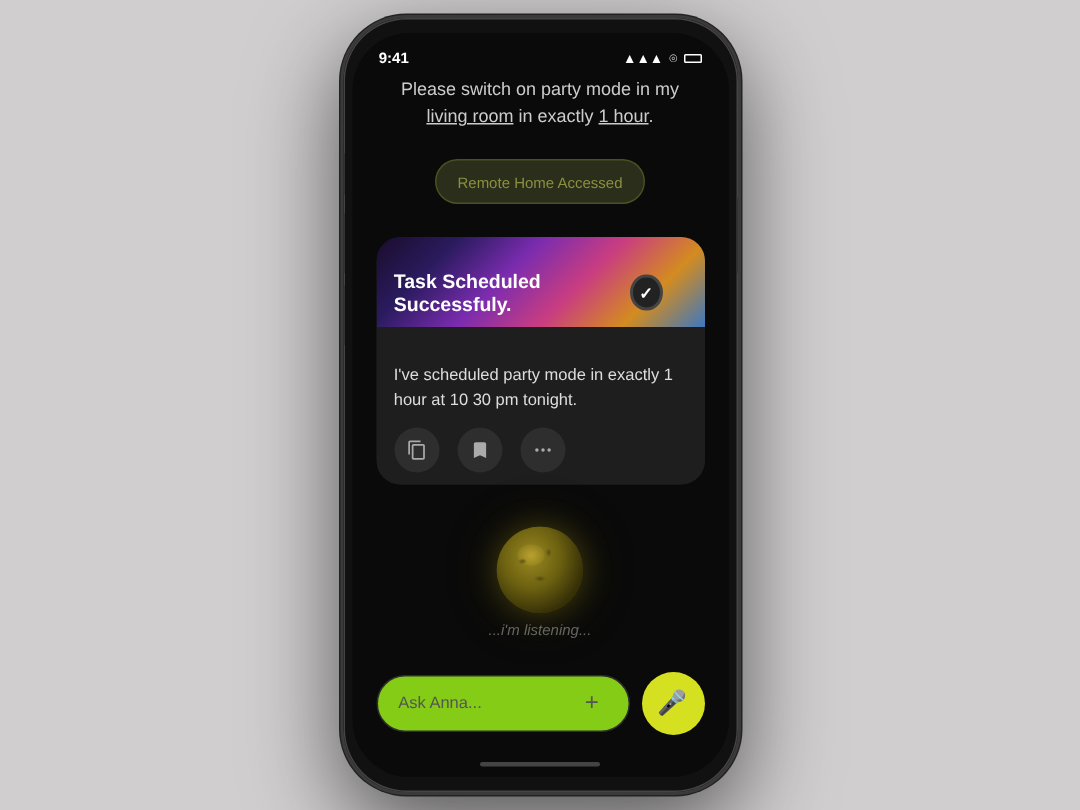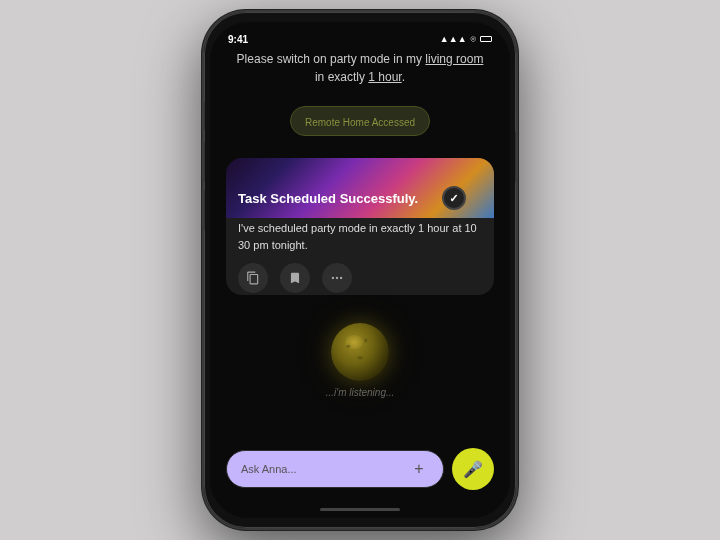--- a/index.html
+++ b/index.html
@@ -10,21 +10,21 @@
       background: #d0cece;
       display: flex;
       align-items: center;
       justify-content: center;
       font-family: -apple-system, BlinkMacSystemFont, 'Segoe UI', sans-serif;
       overflow: hidden;
     }
 
     .phone-wrapper {
       position: relative;
-      width: 316px;
+      width: 267px;
       height: 520px;
     }
 
     .phone-frame {
       position: absolute;
       top: 0; left: 0; right: 0; bottom: 0;
       background: #111;
       border-radius: 44px;
       border: 2px solid #3a3a3a;
       box-shadow:
@@ -173,21 +173,21 @@
       justify-content: center;
     }
 
     .check-mark {
       color: #fff;
       font-size: 11px;
       font-weight: 700;
     }
 
     .task-card-body {
-      padding: 2px 12px;
+      padding: 24px 12px;
       background: #1e1e1e;
     }
 
     .task-card-description {
       color: #ddd;
       font-size: 11px;
       line-height: 1.5;
       margin-bottom: 10px;
     }
 
@@ -270,21 +270,21 @@
     .input-area {
       width: 100%;
       display: flex;
       align-items: center;
       gap: 8px;
       margin-top: auto;
     }
 
     .text-input-container {
       flex: 1;
-      background: #c4b5fd;
+      background: #84cc16;
       border-radius: 22px;
       padding: 8px 14px;
       display: flex;
       align-items: center;
       gap: 6px;
       border: 1px solid #2e2e2e;
     }
 
     .text-input-placeholder {
       color: #555;

